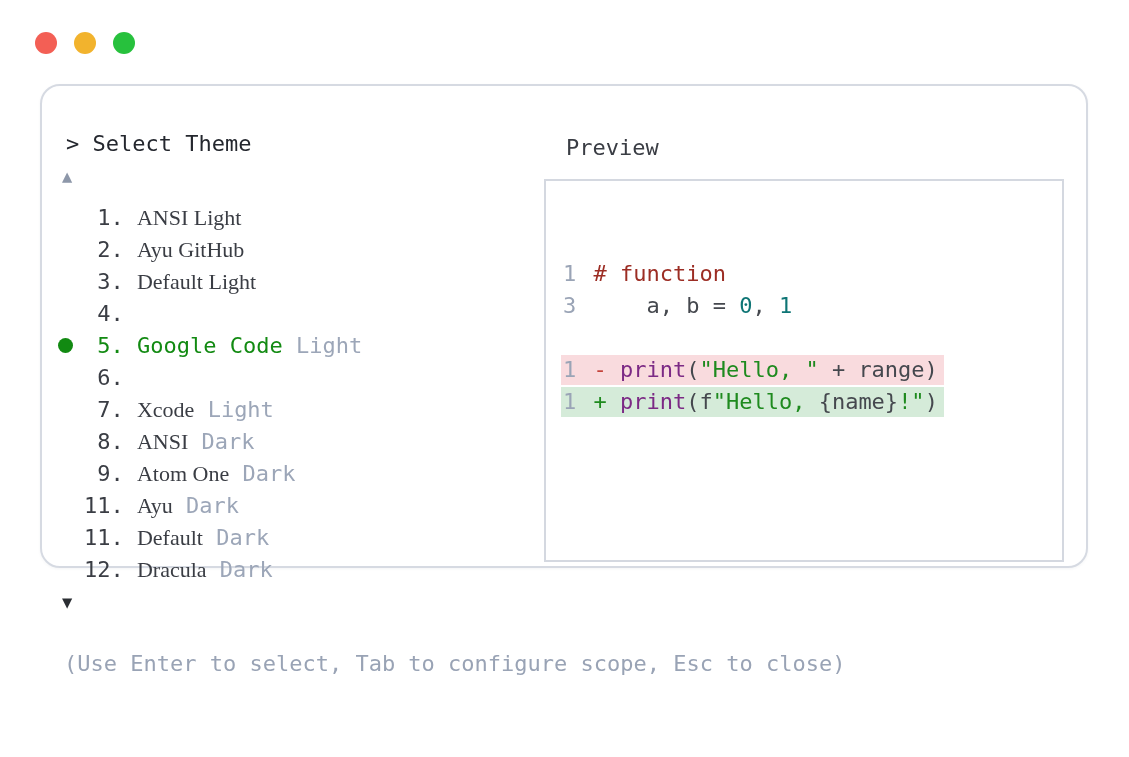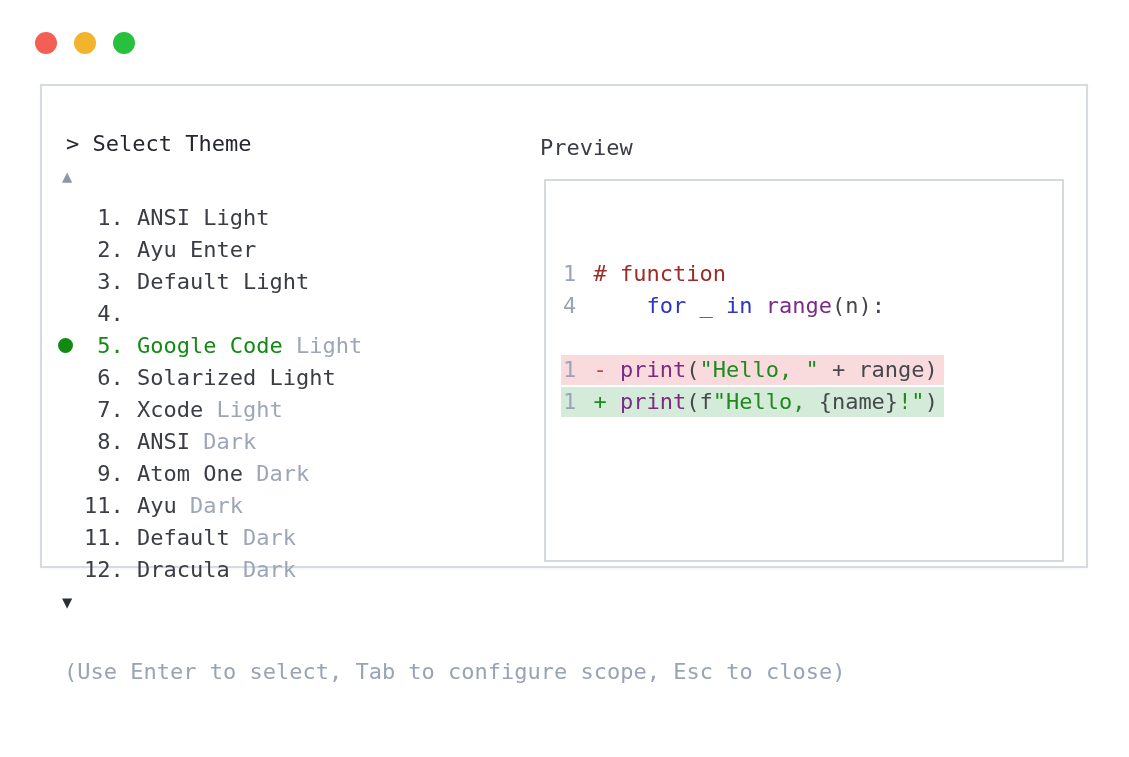--- a/index.html
+++ b/index.html
@@ -8,45 +8,45 @@
 
   
   .dots { position:absolute; left:35px; top:32px; display:flex; gap:17px; }
   .dot { width:22px; height:22px; border-radius:50%; display:inline-block; }
   .dot.red    { background:var(--dot-red); }
   .dot.yellow { background:var(--dot-yellow); }
   .dot.green  { background:var(--dot-green); }
 
   
   .panel { position:absolute; left:40px; top:84px; width:1048px; height:484px;
-           background:#fff; border:2px solid var(--panel-border); border-radius:0;
+           background:#fff; border:2px solid var(--panel-border); border-radius:20px;
            box-shadow:0 1px 3px rgba(40,50,70,0.05); }
 
   
   .left { position:absolute; left:16px; top:42px; width:460px; }
   .hdr  { height:32px; line-height:32px; font-size:22px; padding-left:8px;
           color:var(--text-header); white-space:pre; }
   .arrow { height:32px; line-height:32px; font-size:17px; padding-left:4px; }
   .arrow.up   { color:var(--arrow-up); }
   .arrow.down { color:var(--arrow-down); }
   #theme-list { margin-top:10px; }
   .trow { display:flex; height:32px; line-height:32px; font-size:22px; white-space:pre; cursor:default; }
   .bullet { width:26px; flex:none; position:relative; }
   .dot-sel { position:absolute; left:0; top:8px; width:15px; height:15px; border-radius:50%;
              background:var(--selected-green); }
   .num { flex:none; width:3ch; text-align:right; margin-right:1ch; color:var(--text-dark); }
   .trow.selected .num { color:var(--selected-green); }
-  .seg-dark { color:var(--text-dark); }
+  .seg-dark { color:var(--text-dark);font-family:Liberation Serif, serif; }
   .seg-muted { color:var(--text-muted); }
   .seg-selected { color:var(--selected-green); }
-  .help { margin-top:38px; height:32px; line-height:32px; font-size:22px;
+  .help { margin-top:30px; height:32px; line-height:32px; font-size:22px;
           padding-left:6px; color:var(--text-help); white-space:pre; }
 
   
-  .plabel { position:absolute; left:498px; top:46px; height:32px; line-height:32px;
+  .plabel { position:absolute; left:524px; top:46px; height:32px; line-height:32px;
             font-size:22px; color:var(--text-dark); }
   .pbox { position:absolute; left:502px; top:93px; width:520px; height:383px;
           border:2px solid var(--preview-border); background:#fff;
           padding:54px 0 0 17px; overflow:hidden; }
   .code-line { height:32px; line-height:32px; font-size:22px; white-space:pre; }
   .line-wrap { display:inline-block; line-height:30px; vertical-align:middle;
                padding:0 6px 0 2px; margin-left:-2px;margin-top:24px; }
   .ln { display:inline-block; width:1ch; margin-right:1.3ch; text-align:right;
         color:var(--line-number); }
   .tk-com { color:var(--token-com); }
@@ -68,39 +68,39 @@
   <span class="dot yellow"></span>
   <span class="dot green"></span>
 </div>
 
 <div class="panel">
   <div class="left">
     <div class="hdr">&gt; Select Theme</div>
     <div class="arrow up">▲</div>
     <div id="theme-list">
         <div class="trow"><span class="bullet"></span><span class="num">1.</span><span class="seg-dark">ANSI Light</span></div>
-        <div class="trow"><span class="bullet"></span><span class="num">2.</span><span class="seg-dark">Ayu Enter</span></div>
+        <div class="trow"><span class="bullet"></span><span class="num">2.</span><span class="seg-dark">Ayu GitHub</span></div>
         <div class="trow"><span class="bullet"></span><span class="num">3.</span><span class="seg-dark">Default Light</span></div>
         <div class="trow"><span class="bullet"></span><span class="num">4.</span></div>
         <div class="trow selected"><span class="bullet"><span class="dot-sel"></span></span><span class="num">5.</span><span class="seg-selected">Google Code</span><span class="seg-muted"> Light</span></div>
-        <div class="trow"><span class="bullet"></span><span class="num">6.</span><span class="seg-dark">Solarized Light</span></div>
+        <div class="trow"><span class="bullet"></span><span class="num">6.</span></div>
         <div class="trow"><span class="bullet"></span><span class="num">7.</span><span class="seg-dark">Xcode</span><span class="seg-muted"> Light</span></div>
         <div class="trow"><span class="bullet"></span><span class="num">8.</span><span class="seg-dark">ANSI</span><span class="seg-muted"> Dark</span></div>
         <div class="trow"><span class="bullet"></span><span class="num">9.</span><span class="seg-dark">Atom One</span><span class="seg-muted"> Dark</span></div>
         <div class="trow"><span class="bullet"></span><span class="num">11.</span><span class="seg-dark">Ayu</span><span class="seg-muted"> Dark</span></div>
         <div class="trow"><span class="bullet"></span><span class="num">11.</span><span class="seg-dark">Default</span><span class="seg-muted"> Dark</span></div>
         <div class="trow"><span class="bullet"></span><span class="num">12.</span><span class="seg-dark">Dracula</span><span class="seg-muted"> Dark</span></div>
       </div>
     <div class="arrow down">▼</div>
     <div class="help">(Use Enter to select, Tab to configure scope, Esc to close)</div>
   </div>
 
   <div class="plabel">Preview</div>
   <div class="pbox">
     <div id="code-lines">
         <div class="code-line"><span class="line-wrap"><span class="ln">1</span><span class="tk-com"># function</span></span></div>
-        <div class="code-line"><span class="line-wrap"><span class="ln">4</span><span class="tk-pln">    </span><span class="tk-kwd">for</span><span class="tk-pln"> _ </span><span class="tk-kwd">in</span><span class="tk-pln"> </span><span class="tk-fn">range</span><span class="tk-pln">(n):</span></span></div>
+        <div class="code-line"><span class="line-wrap"><span class="ln">3</span><span class="tk-pln">    a, b = </span><span class="tk-lit">0</span><span class="tk-pln">, </span><span class="tk-lit">1</span></span></div>
         <div class="code-line"><span class="line-wrap"><span class="ln"></span></span></div>
         <div class="code-line"><span class="line-wrap del"><span class="ln">1</span><span class="tk-del-sign">- </span><span class="tk-fn">print</span><span class="tk-pln">(</span><span class="tk-str">"Hello, "</span><span class="tk-pln"> + range)</span></span></div>
         <div class="code-line"><span class="line-wrap add"><span class="ln">1</span><span class="tk-add-sign">+ </span><span class="tk-fn">print</span><span class="tk-pln">(f</span><span class="tk-str">"Hello, </span><span class="tk-pln">{name}</span><span class="tk-str">!"</span><span class="tk-pln">)</span></span></div>
       </div>
   </div>
 </div>
 
 </body></html>

